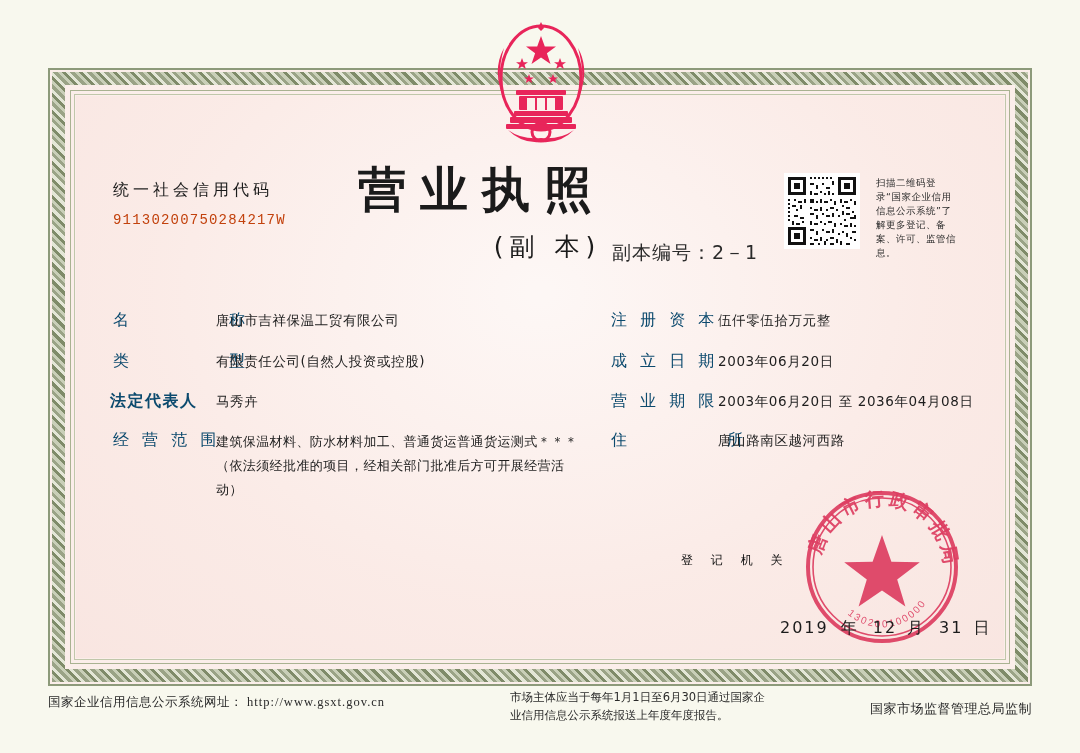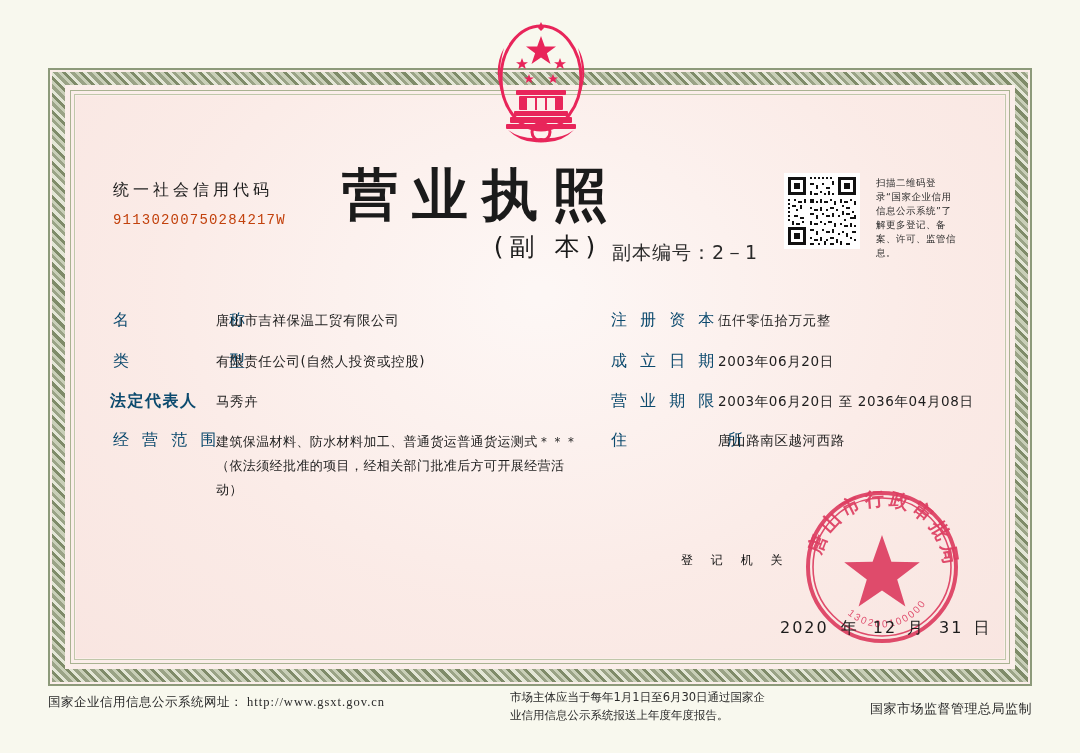--- a/index.html
+++ b/index.html
@@ -84,21 +84,21 @@
     height: 126px;
   }
 
   
   .title {
     position: absolute;
     left: 0;
     top: 158px;
     width: 964px;
     text-align: center;
-    font-size: 56px;
+    font-size: 48px;
     letter-spacing: 14px;
     font-weight: bold;
     color: #1b1b1b;
     font-family: "DejaVu Serif", "Liberation Serif", serif;
   }
   .subtitle {
     position: absolute;
     left: 0;
     top: 230px;
     width: 1031px;
@@ -394,21 +394,21 @@
       <text font-family="'DejaVu Sans','Liberation Sans',sans-serif" font-size="19" font-weight="bold" fill="#d9264f" opacity="0.92" letter-spacing="4">
         <textPath href="#sealArcTop" startOffset="6%">唐山市行政审批局</textPath>
       </text>
       <text font-family="'Liberation Sans',sans-serif" font-size="10" fill="#d9264f" opacity="0.9" letter-spacing="2">
         <textPath href="#sealArcBottom" startOffset="14%">1302001000000</textPath>
       </text>
     </svg>
   </div>
 
   <div class="date-line cn">
-    <span class="y">2020</span><span>年</span><span class="m">12</span><span>月</span><span class="d">31</span><span>日</span>
+    <span class="y">2019</span><span>年</span><span class="m">12</span><span>月</span><span class="d">31</span><span>日</span>
   </div>
 
   <div class="footer-left cn">
     <span>国家企业信用信息公示系统网址：</span><span class="url">http://www.gsxt.gov.cn</span>
   </div>
   <div class="footer-center cn">市场主体应当于每年1月1日至6月30日通过国家企业信用信息公示系统报送上年度年度报告。</div>
   <div class="footer-right cn">国家市场监督管理总局监制</div>
 
 </div>
 

